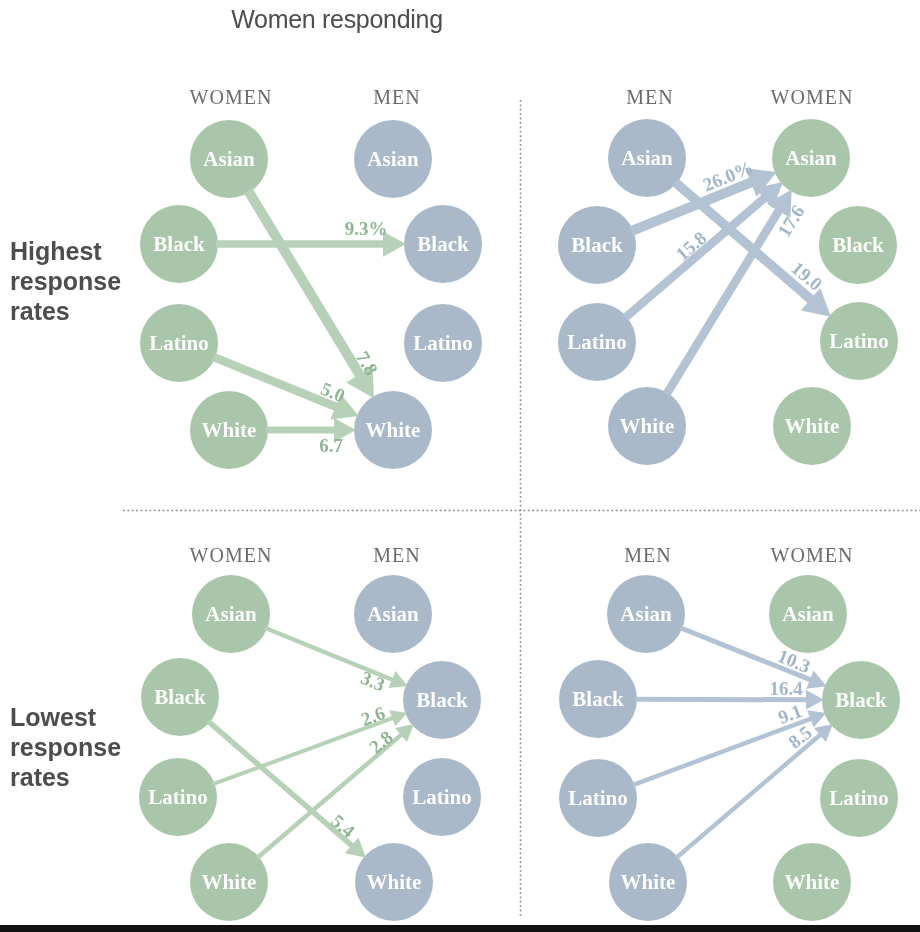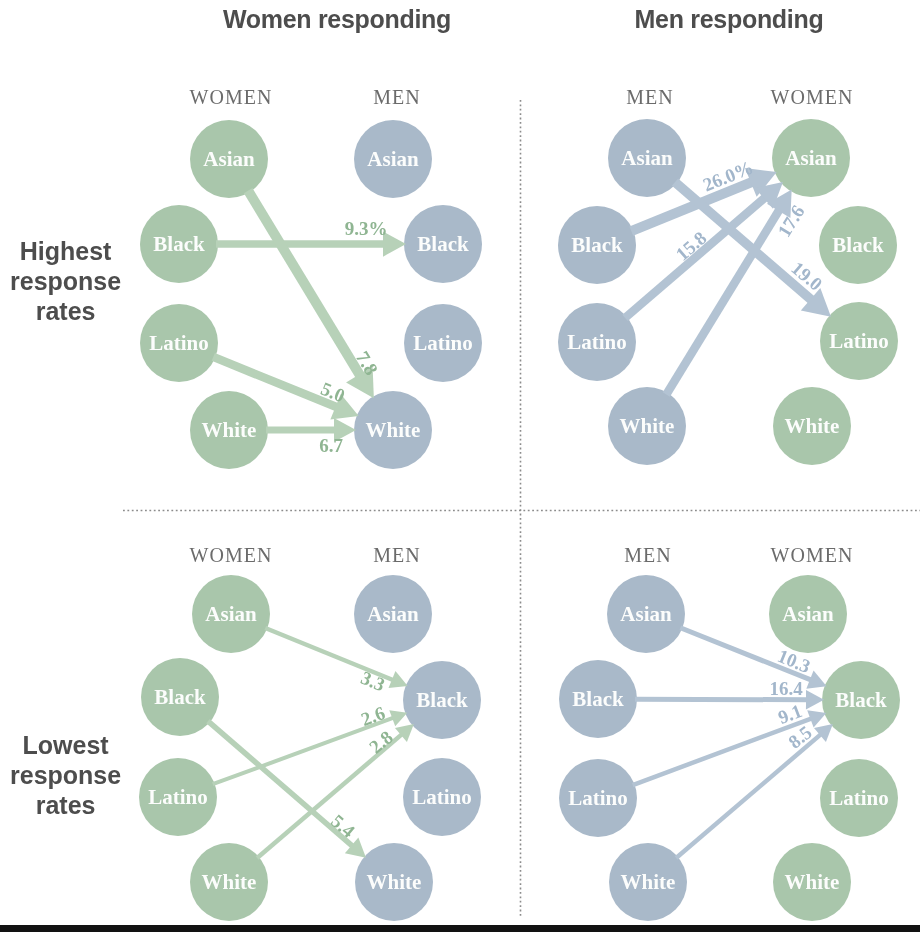--- a/index.html
+++ b/index.html
@@ -7,31 +7,31 @@
     --header-color:#6b6b6b;
   }
   html,body{margin:0;padding:0;}
   body{
     width:920px;height:932px;background:#ffffff;overflow:hidden;
     font-family:"Liberation Sans","DejaVu Sans",sans-serif;
   }
   .canvas{position:relative;width:920px;height:932px;}
   .panel-title{
     position:absolute;top:6px;width:300px;text-align:center;
-    font-weight:bold;font-size:25px;line-height:27px;color:var(--title-color);
+    font-weight:normal;font-size:25px;line-height:27px;color:var(--title-color);
     letter-spacing:-0.3px;
   }
   #title-left{left:187px;}
   #title-right{left:579px;}
   .row-title{
     position:absolute;left:10px;font-weight:bold;font-size:25px;
-    line-height:30px;color:var(--title-color);text-align:center;
+    line-height:30px;color:var(--title-color);
   }
   #row-top{top:236px;}
-  #row-bottom{top:702px;margin-top:28px;}
+  #row-bottom{top:702px;}
   #diagram{position:absolute;left:0;top:0;}
   .col-header{
     font-family:"Liberation Serif","DejaVu Serif",serif;
     font-size:20px;fill:var(--header-color);letter-spacing:1px;
   }
   .node-label{
     font-family:"Liberation Serif","DejaVu Serif",serif;
     font-weight:bold;font-size:21px;fill:#fcfdfc;
   }
   .flow-value{
@@ -44,21 +44,20 @@
 </head>
 <body>
 
 <div class="canvas">
 
   <div class="panel-title" id="title-left">
     <div>Women responding</div>
   </div>
 
   <div class="panel-title" id="title-right">
-    <div>Men responding</div>
   </div>
 
   <div class="row-title" id="row-top">
     <div>Highest</div>
     <div>response</div>
     <div>rates</div>
   </div>
 
   <div class="row-title" id="row-bottom">
     <div>Lowest</div>

